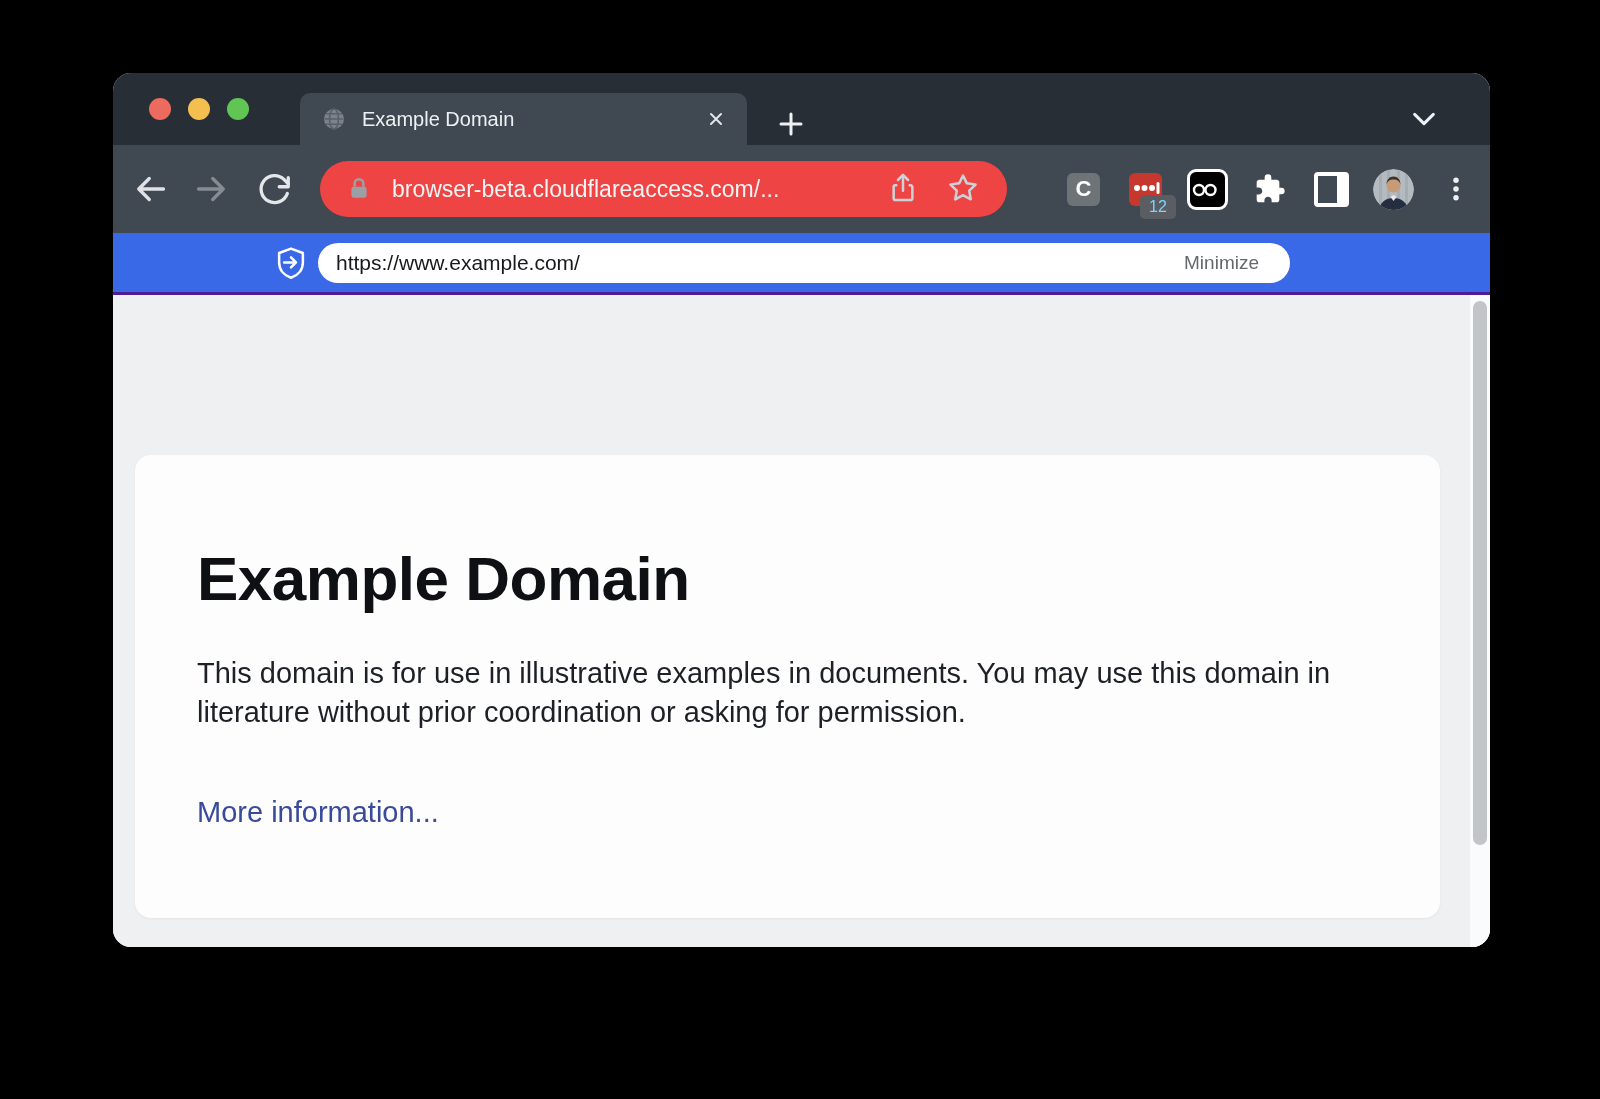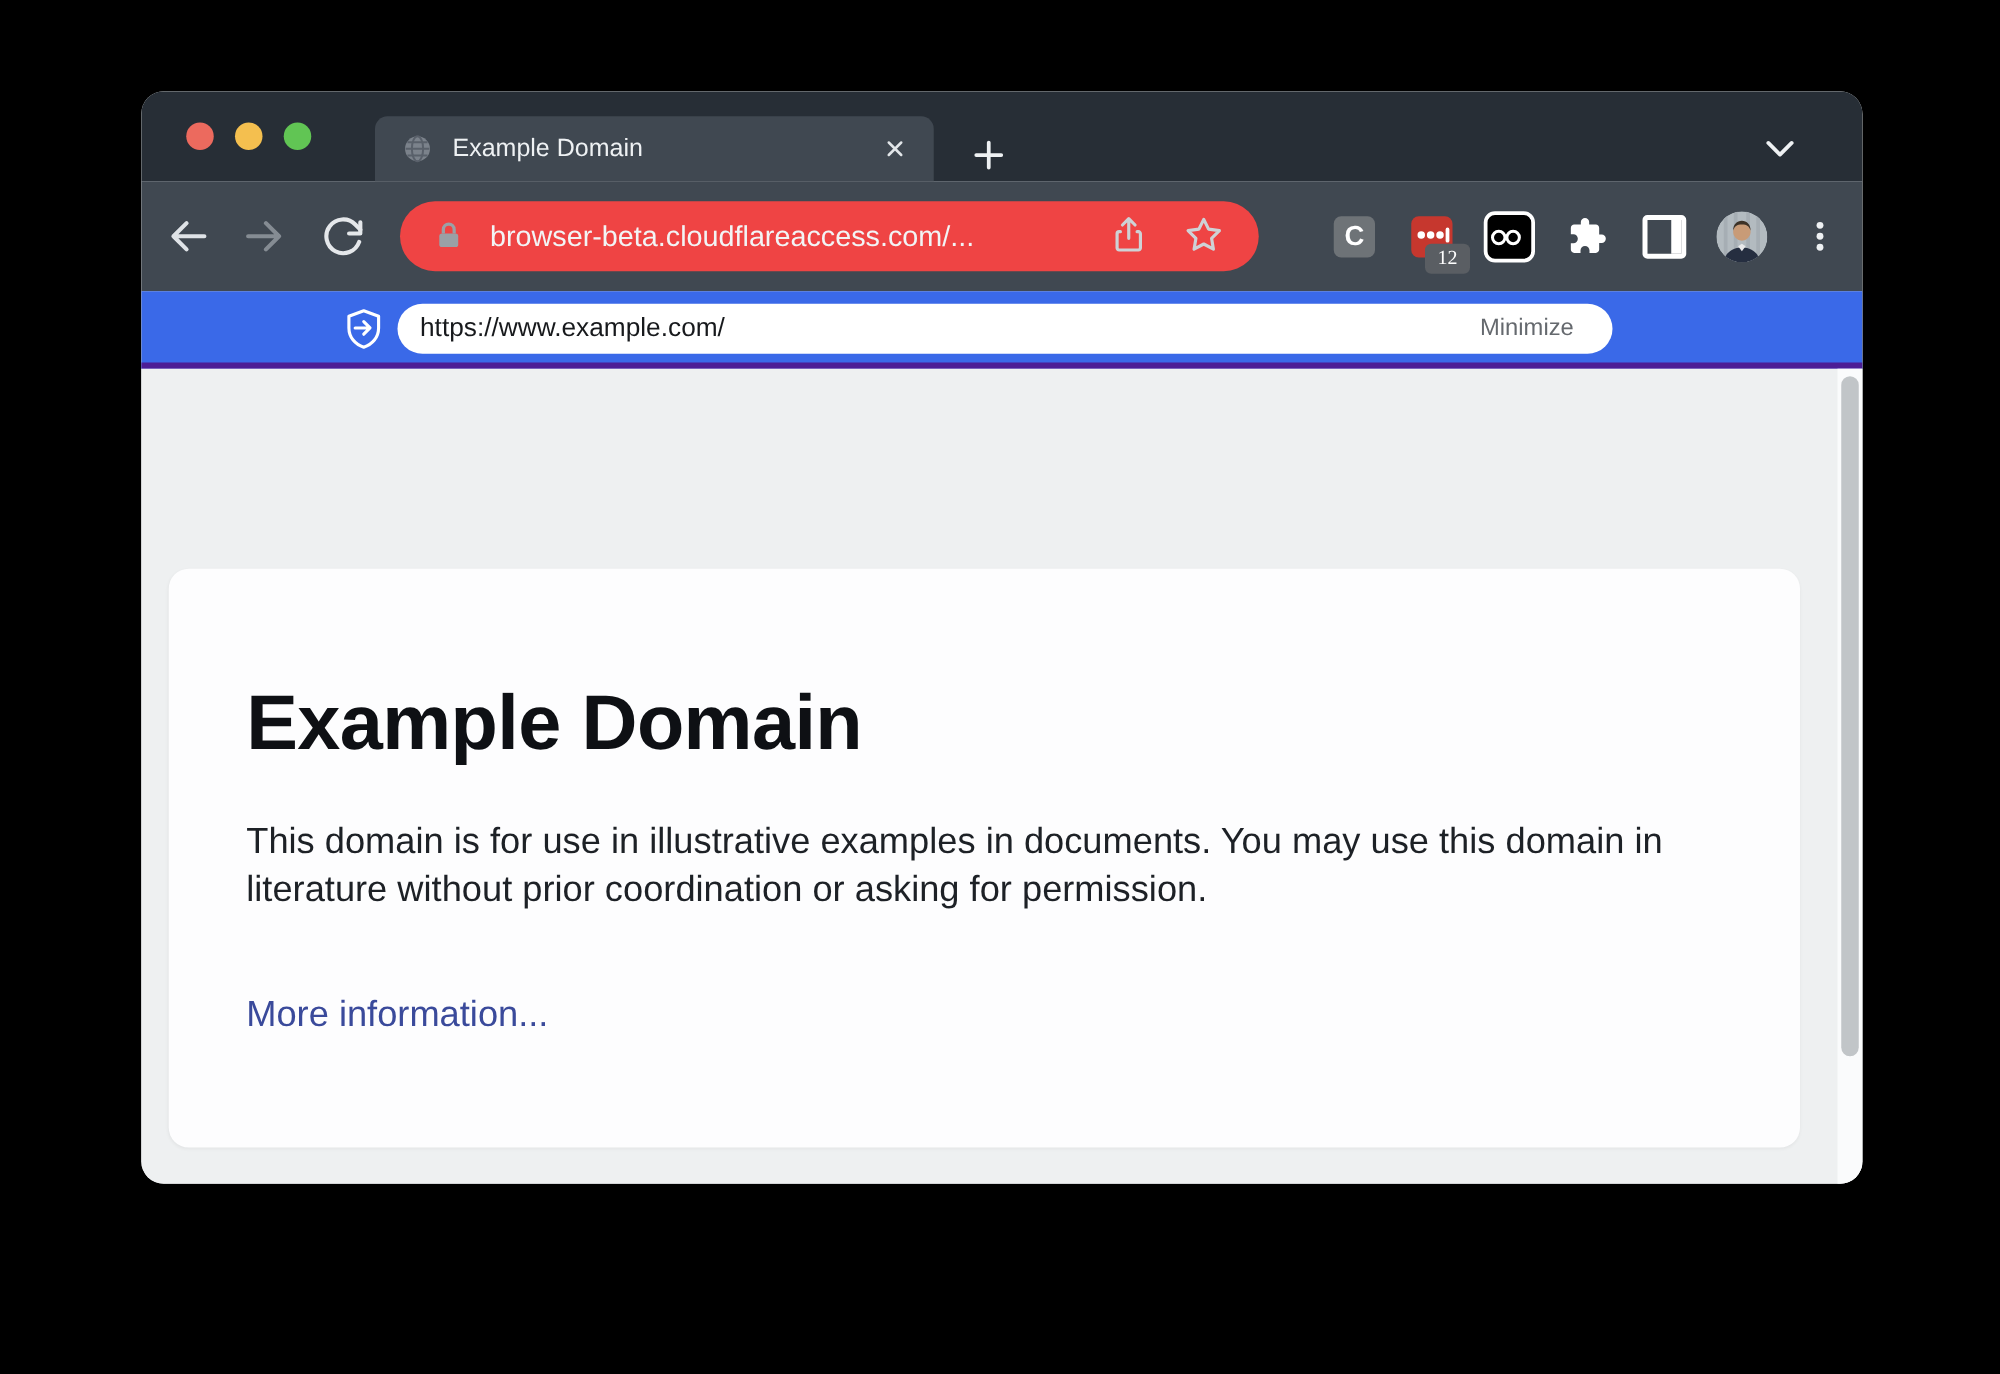--- a/index.html
+++ b/index.html
@@ -38,30 +38,30 @@
     overflow:hidden;}
   .omni-icon{width:34px;height:34px;margin-right:26px;flex:0 0 auto;}
   .ext-row{position:absolute;right:14px;top:0;height:88px;display:flex;align-items:center;
     gap:21px;}
   .ext-slot{width:41px;height:41px;display:flex;align-items:center;justify-content:center;
     position:relative;}
   .ext-c{width:33px;height:33px;background:#6e7377;border-radius:6px;color:#fff;font-size:22px;
     font-weight:bold;display:flex;align-items:center;justify-content:center;}
   .ext-red{width:33px;height:33px;background:#c6372e;border-radius:6px;position:relative;}
   .ext-badge{position:absolute;right:-10px;bottom:-9px;min-width:30px;height:24px;
-    background:#5a5e63;border-radius:5px;color:#ffffff;font-size:16px;display:flex;
-    align-items:center;justify-content:center;padding:0 3px;font-family:Liberation Serif, serif;}
+    background:#5a5e63;border-radius:5px;color:#7dd3fc;font-size:16px;display:flex;
+    align-items:center;justify-content:center;padding:0 3px;}
   .ext-goggles{width:35px;height:35px;background:#000;border:3px solid #fff;border-radius:9px;
     position:relative;}
   .panel-icon{width:27px;height:27px;border:4px solid #fff;border-radius:4px;position:relative;}
   .panel-icon::after{content:"";position:absolute;right:0;top:0;bottom:0;width:8px;background:#fff;}
   .avatar{width:41px;height:41px;border-radius:50%;overflow:hidden;}
   
   .isobar{position:absolute;left:0;top:160px;width:100%;height:62px;background:#3a69e8;
-    border-bottom:5px solid #4c1d95;box-sizing:border-box;}
+    border-bottom:3px solid #4c1d95;box-sizing:border-box;}
   .iso-shield{position:absolute;left:163px;top:13px;width:30px;height:34px;}
   .iso-pill{position:absolute;left:205px;top:10px;width:972px;height:40px;background:#fff;
     border-radius:20px;display:flex;align-items:center;}
   .iso-url{margin-left:18px;color:#17191c;font-size:21px;flex:1 1 auto;}
   .iso-min{margin-right:31px;color:#65696e;font-size:19px;cursor:pointer;}
   
   .page{position:absolute;left:0;top:222px;width:100%;height:652px;background:#eef0f1;}
   .scroll-track{position:absolute;right:0;top:0;width:20px;height:100%;background:#fafbfc;}
   .scroll-thumb{position:absolute;left:3px;top:6px;width:14px;height:544px;background:#c1c5c8;
     border-radius:7px;}

